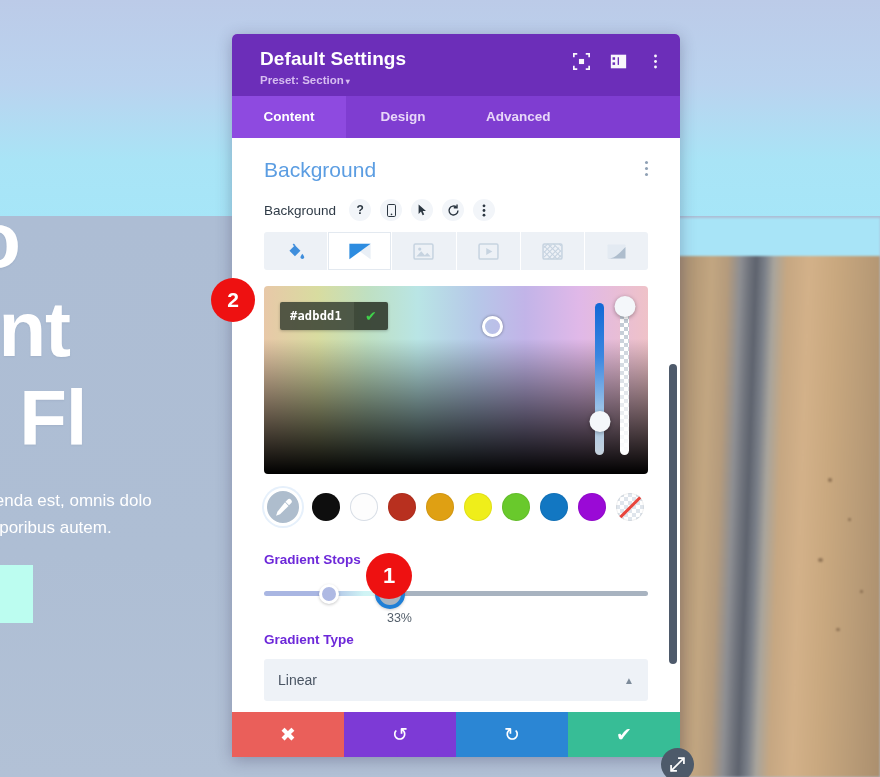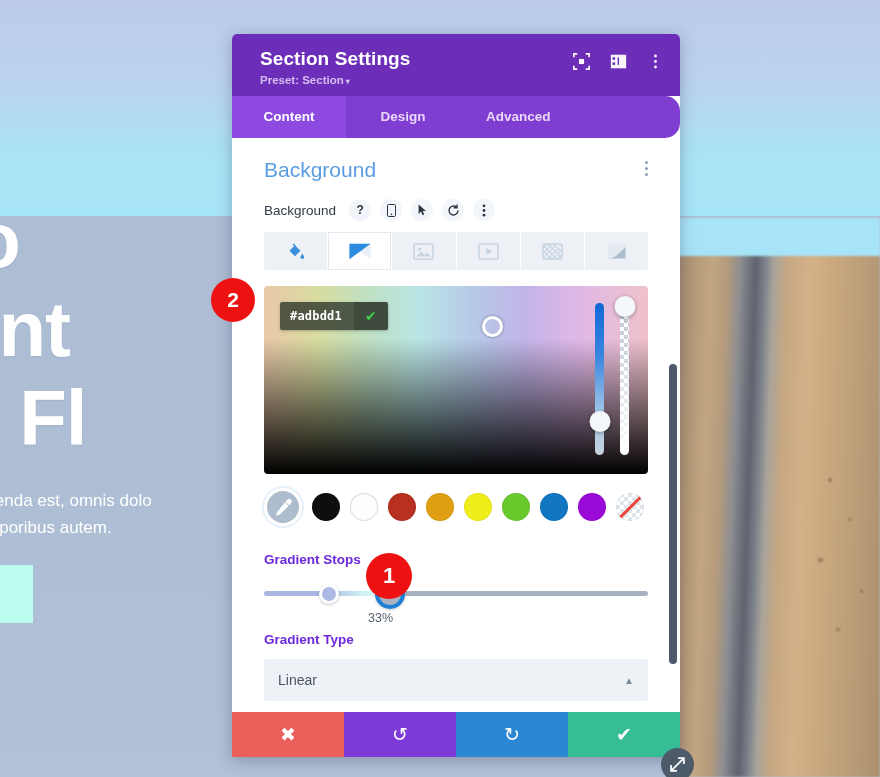--- a/index.html
+++ b/index.html
@@ -75,21 +75,21 @@
     font-size: 11.5px; font-weight: 700; color: #d6bdf0;
     margin-top: 4px;
   }
   .preset-caret { font-size: 8px; margin-left: 2px; }
   .head-icons {
     position: absolute; right: 16px; top: 19px;
     display: flex; align-items: center; gap: 20px;
   }
   .hicon { width: 17px; height: 17px; opacity: .96; cursor: pointer; }
 
-  .tabs { display: flex; background: #7f3dd1; flex: 0 0 auto; border-radius: 15px; }
+  .tabs { display: flex; background: #7f3dd1; flex: 0 0 auto; }
   .tab {
     flex: 0 0 auto; padding: 13px 26px 14px;
     color: #e8d7f8; font-size: 13.5px; font-weight: 700; cursor: pointer;
     text-align: center; min-width: 114px;
   }
   .tab.active { background: #8e4ae0; color: #ffffff; }
 
   .modal-body {
     flex: 1 1 auto; position: relative; overflow: hidden;
     background: #fff; padding: 0 18px;
@@ -241,21 +241,21 @@
     box-shadow: 0 1px 3px rgba(0,0,0,.22); cursor: pointer;
   }
   .stop-b {
     position: absolute; left: 111px; top: -2px;
     width: 30px; height: 30px; border-radius: 50%;
     background: #a9b4c0; border: 4px solid #1f7fd6;
     box-shadow: 0 1px 3px rgba(0,0,0,.2); cursor: pointer;
   }
   .stop-pct {
     position: absolute; left: 104px; top: 30px;
-    font-size: 12.5px; color: #55606c; width: 44px; text-align: left;
+    font-size: 12.5px; color: #55606c; width: 44px; text-align: right;
   }
 
   .select-box {
     margin: 12px 14px 0 14px; height: 42px;
     background: #eef2f7; border-radius: 3px;
     display: flex; align-items: center; justify-content: space-between;
     padding: 0 14px; cursor: pointer;
   }
   .select-val { font-size: 14px; color: #4a5563; }
   .select-caret { color: #7d8b9a; font-size: 10px; }
@@ -316,21 +316,21 @@
 esident
 iness Fl</div>
   <div class="subtext"> assumenda est, omnis dolo
 us. Temporibus autem.</div>
   <div class="mint-block"></div>
 </div>
 
 <div id="modal">
 
   <div class="modal-head">
-    <div class="modal-title">Section Settings</div>
+    <div class="modal-title">Default Settings</div>
     <div class="modal-preset">
       <span>Preset: Section</span><span class="preset-caret">▾</span>
     </div>
     <div class="head-icons">
       <svg class="hicon" viewBox="0 0 20 20">
         <path d="M1 5V1h4M15 1h4v4M19 15v4h-4M5 19H1v-4" stroke="#fff" stroke-width="2" fill="none"></path>
         <rect x="7" y="7" width="6" height="6" fill="#fff"></rect>
       </svg>
       <svg class="hicon" viewBox="0 0 20 20">
         <rect x="1" y="2" width="18" height="16" fill="#fff"></rect>

